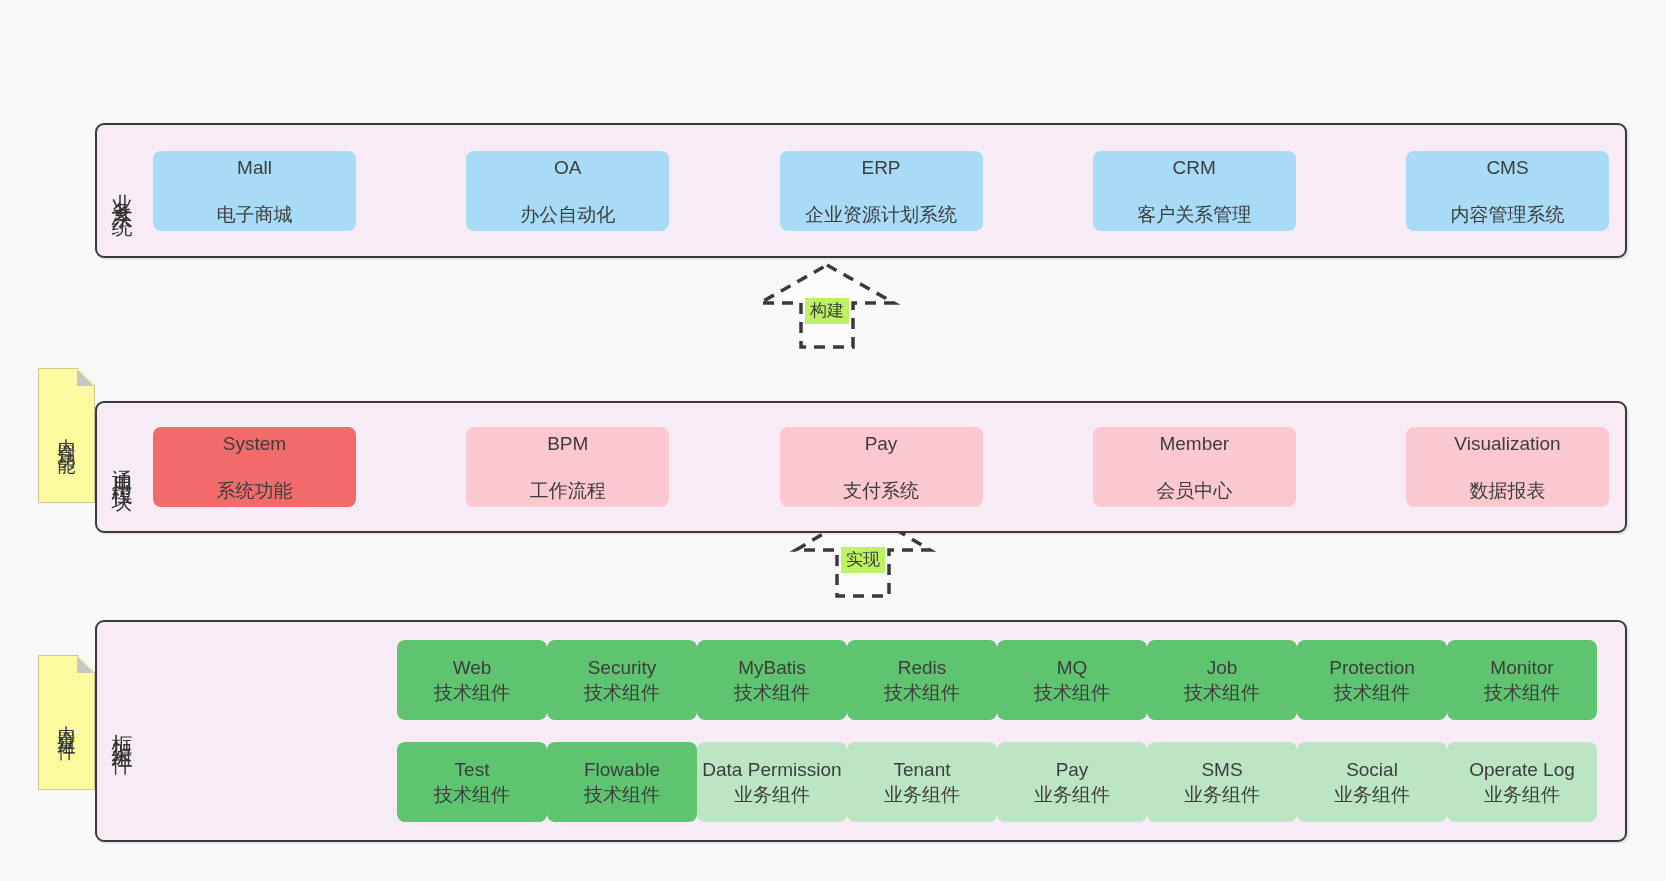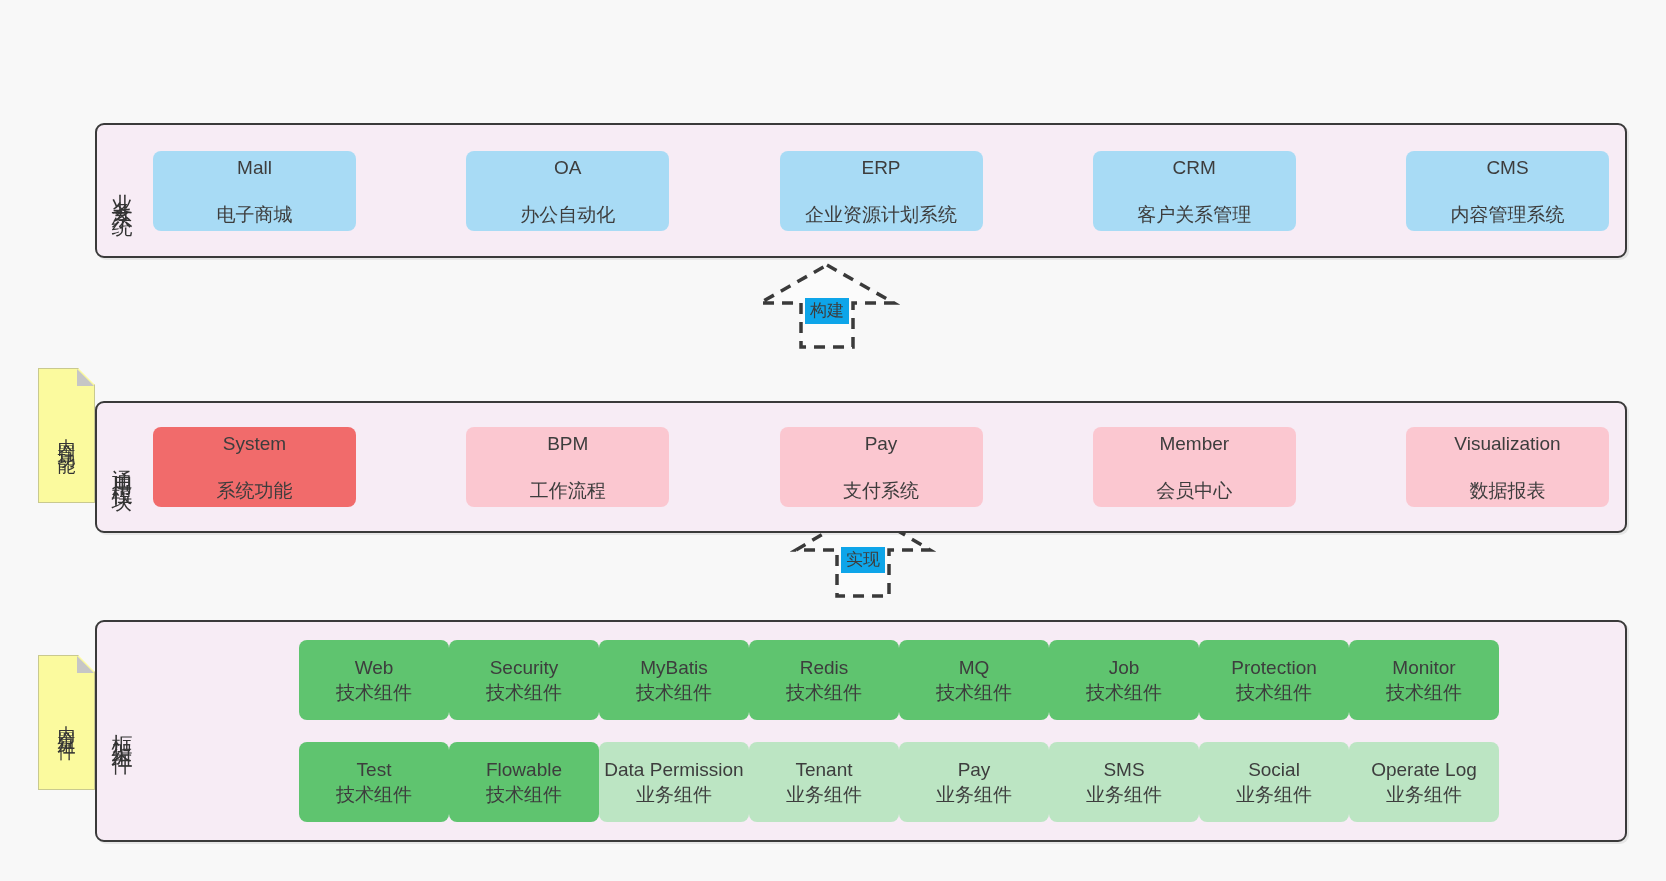--- a/index.html
+++ b/index.html
@@ -39,21 +39,21 @@
 
   .boxes-row{
     position:absolute;left:56px;right:16px;top:0;height:100%;
     display:flex;align-items:center;justify-content:space-between;
   }
   .rows-wrap{
     position:absolute;left:56px;right:28px;top:18px;bottom:18px;
     display:flex;flex-direction:column;justify-content:space-between;
   }
   .rows-wrap .row{
-    display:flex;justify-content:center;margin-left:48px;
+    display:flex;justify-content:flex-end;margin-left:48px;
   }
 
   .box{
     height:80px;border-radius:8px;
     display:flex;flex-direction:column;
     align-items:center;justify-content:center;
     text-align:center;
     font-size:19px;line-height:25px;
     color:#3d3d3d;
   }
@@ -96,21 +96,21 @@
   .arrow path{
     fill:#fbfbfb;
     stroke:#3a3a3a;
     stroke-width:3.5;
     stroke-dasharray:11 8;
     stroke-linejoin:miter;
   }
   .arrow-label{
     position:absolute;left:50%;top:36px;
     transform:translateX(-50%);
-    background:#0ea5e9;
+    background:#bef264;
     padding:2px 5px;
     font-size:17px;line-height:22px;
     color:#3d3d3d;
     white-space:nowrap;
   }
   .arrow1{left:754px;top:262px;width:146px;height:88px;}
   .arrow2{left:790px;top:507px;width:146px;height:92px;}
   .arrow2 .arrow-label{top:40px;}
 </style>
 </head>

